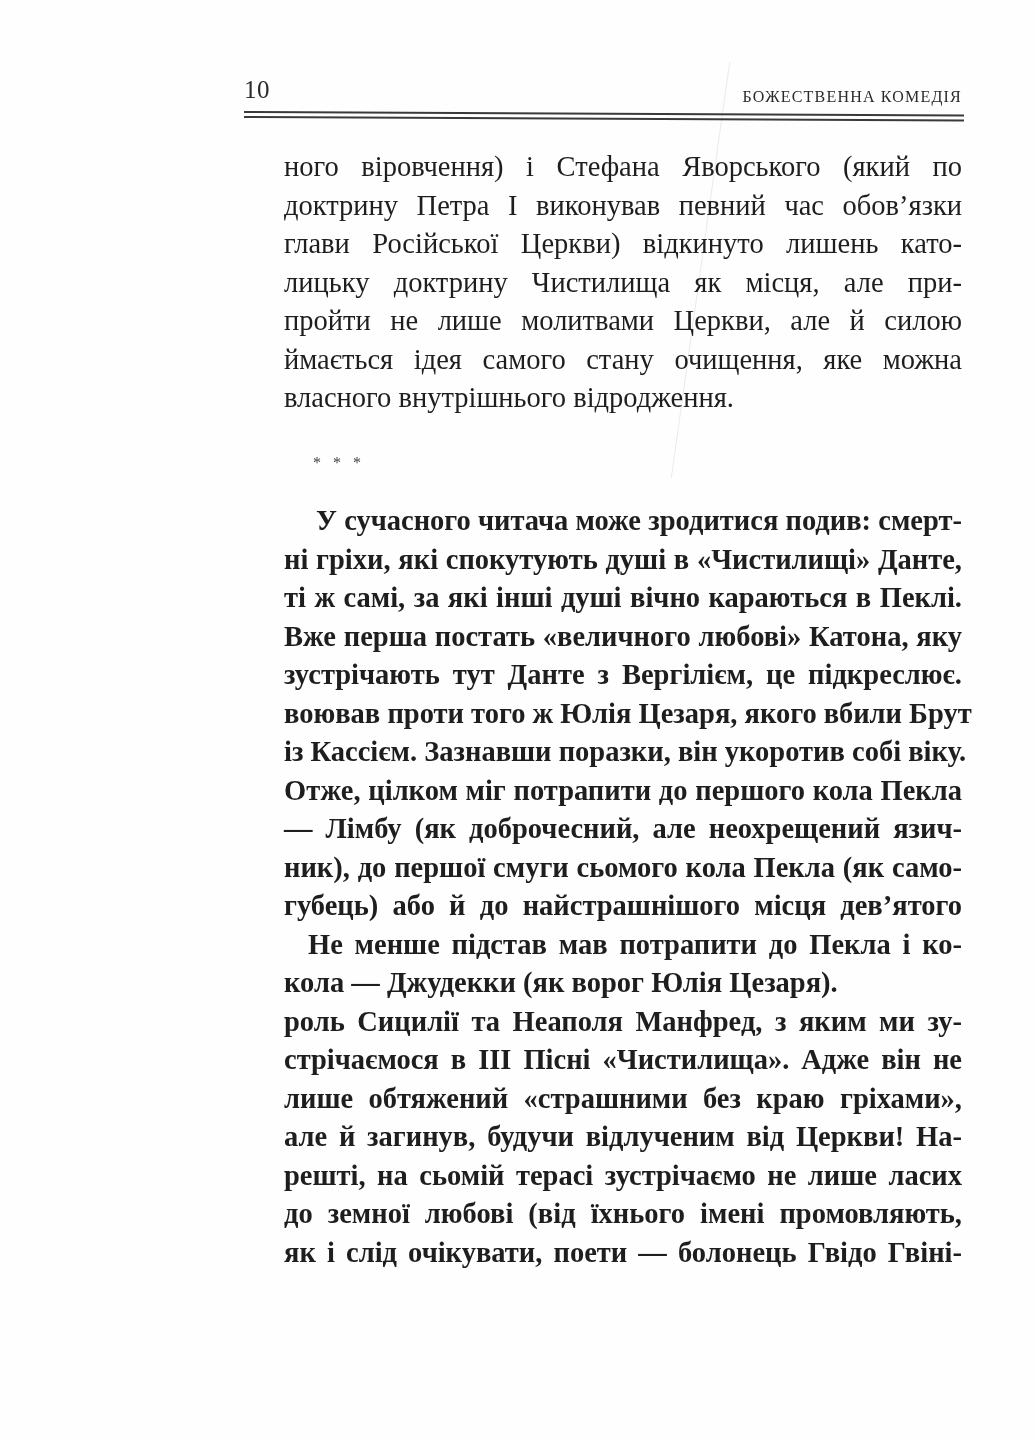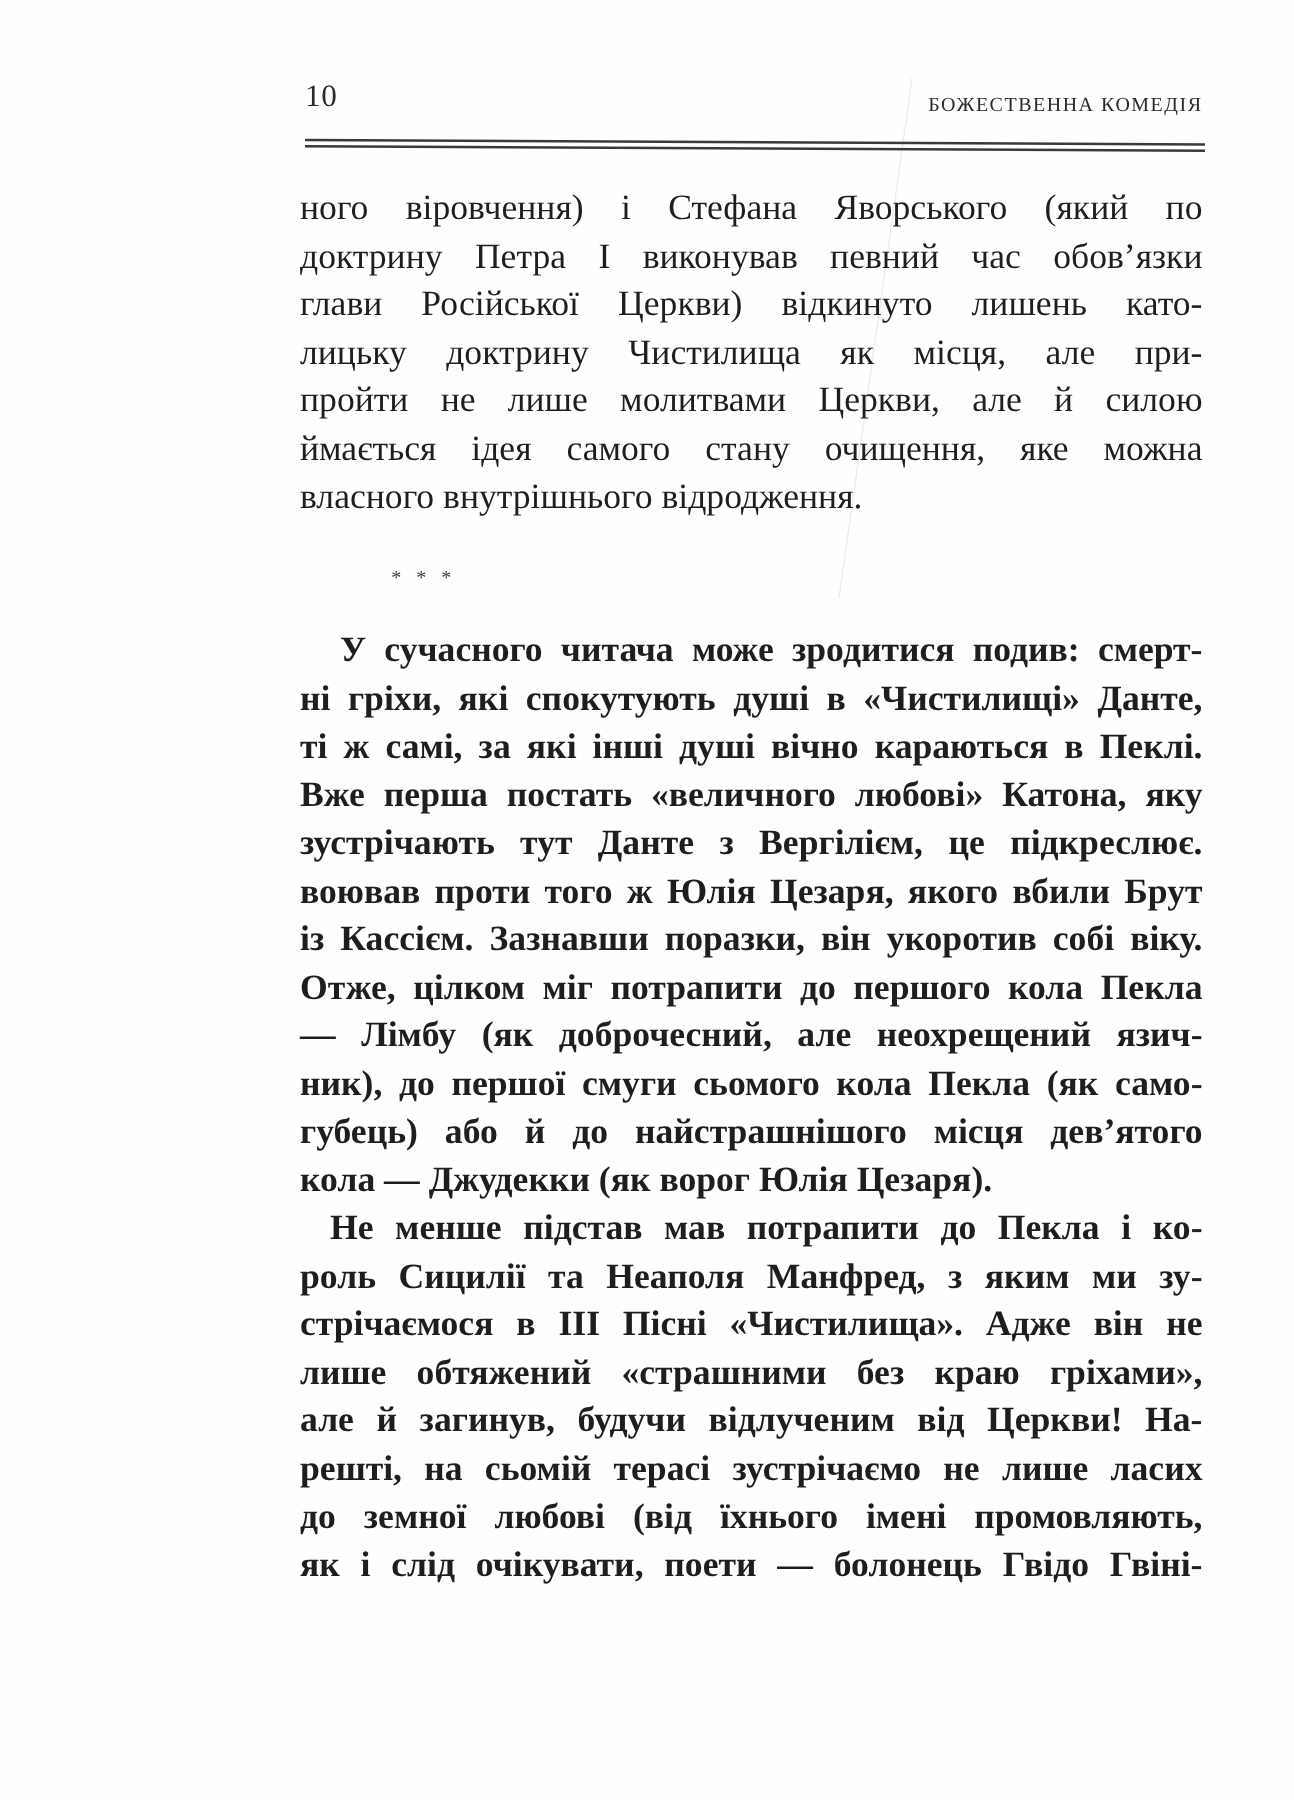--- a/index.html
+++ b/index.html
@@ -18,21 +18,21 @@
     }
     .page {
       position: absolute;
       left: 0; top: 0;
       width: 1035px; height: 1440px;
       background: #fefefe;
     }
     .running-head {
       position: absolute;
       left: 244px;
-      top: 60px;
+      top: 72px;
       width: 718px;
       height: 40px;
     }
     .folio {
       position: absolute;
       left: 0;
       top: 4px;
       font-size: 25px;
       letter-spacing: 0.5px;
       color: #2a2a2a;
@@ -63,20 +63,21 @@
     }
     .line {
       display: block;
       height: 38.5px;
       font-size: 28.5px;
       line-height: 38.5px;
       white-space: nowrap;
       text-align: justify;
       text-align-last: justify;
       color: #1e1e1e;
+      margin-left: 44px;
     }
     .line.last {
       text-align-last: left;
     }
     .line.indent {
       padding-left: 32px;
     }
     .line.indent2 {
       padding-left: 24px;
     }
@@ -130,23 +131,23 @@
     <span class="line">ні гріхи, які спокутують душі в «Чистилищі» Данте,</span>
     <span class="line">ті ж самі, за які інші душі вічно караються в Пеклі.</span>
     <span class="line">Вже перша постать «величного любові» Катона, яку</span>
     <span class="line">зустрічають тут Данте з Вергілієм, це підкреслює.</span>
     <span class="line">воював проти того ж Юлія Цезаря, якого вбили Брут</span>
     <span class="line">із Кассієм. Зазнавши поразки, він укоротив собі віку.</span>
     <span class="line">Отже, цілком міг потрапити до першого кола Пекла</span>
     <span class="line">— Лімбу (як доброчесний, але неохрещений язич-</span>
     <span class="line">ник), до першої смуги сьомого кола Пекла (як само-</span>
     <span class="line">губець) або й до найстрашнішого місця дев’ятого</span>
+    <span class="line indent2">Не менше підстав мав потрапити до Пекла і ко-</span>
+
     <span class="line last">кола — Джудекки (як ворог Юлія Цезаря).</span>
-
-    <span class="line indent2">Не менше підстав мав потрапити до Пекла і ко-</span>
     <span class="line">роль Сицилії та Неаполя Манфред, з яким ми зу-</span>
     <span class="line">стрічаємося в ІІІ Пісні «Чистилища». Адже він не</span>
     <span class="line">лише обтяжений «страшними без краю гріхами»,</span>
     <span class="line">але й загинув, будучи відлученим від Церкви! На-</span>
     <span class="line">решті, на сьомій терасі зустрічаємо не лише ласих</span>
     <span class="line">до земної любові (від їхнього імені промовляють,</span>
     <span class="line">як і слід очікувати, поети — болонець Гвідо Гвіні-</span>
   </div>
 
 </div>

